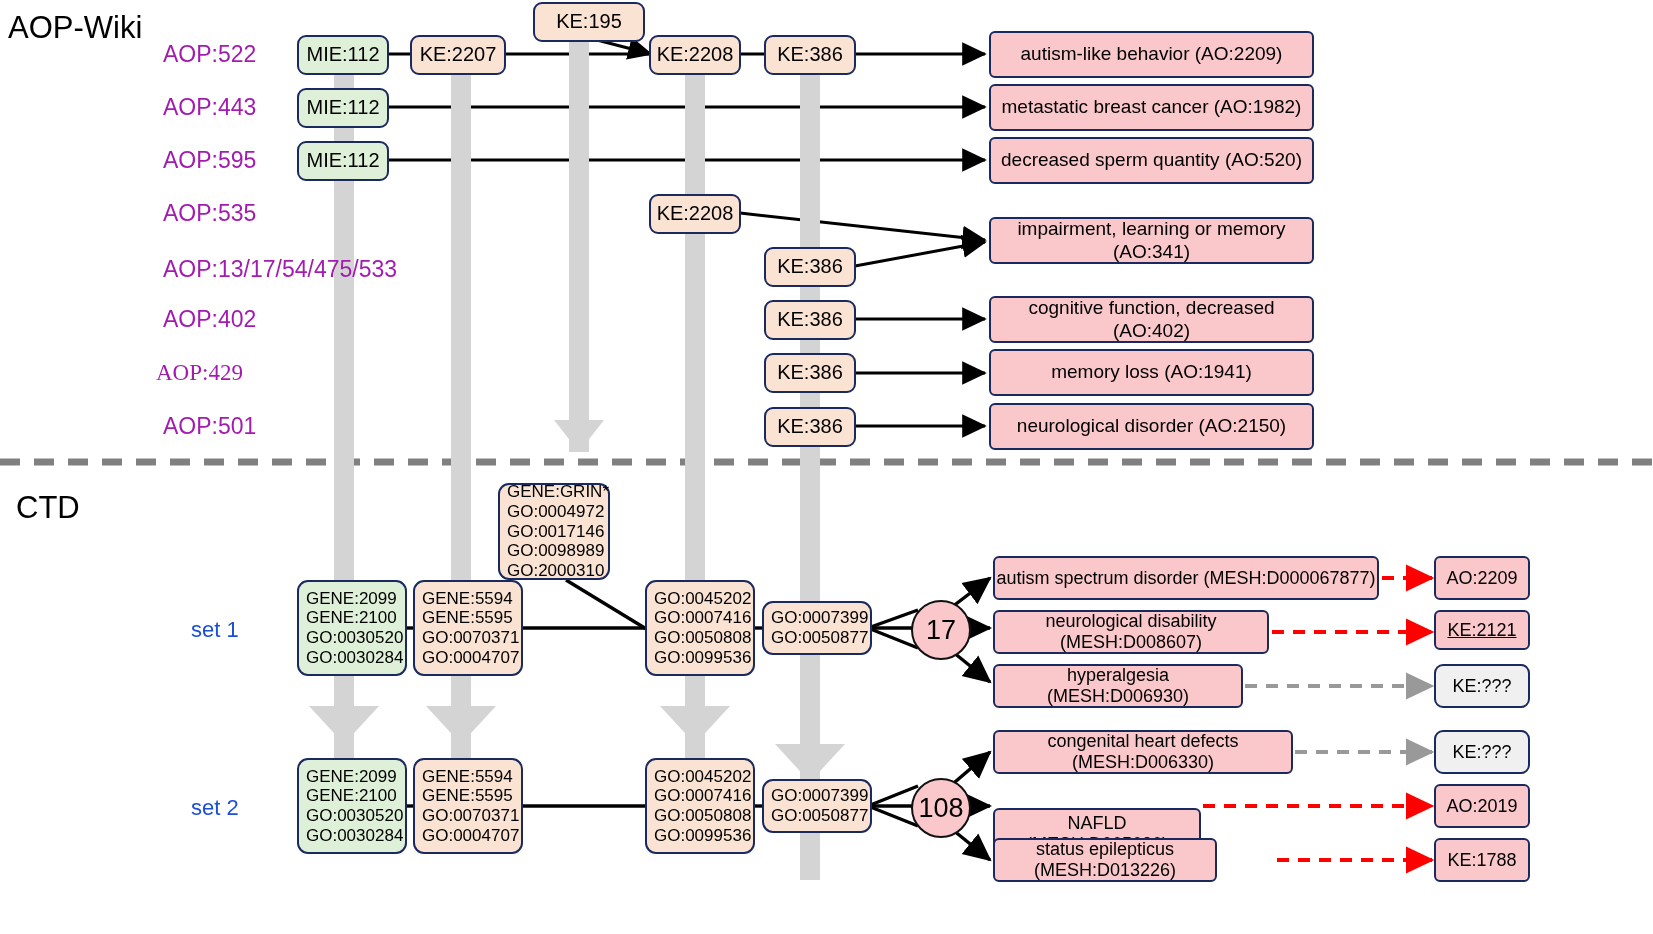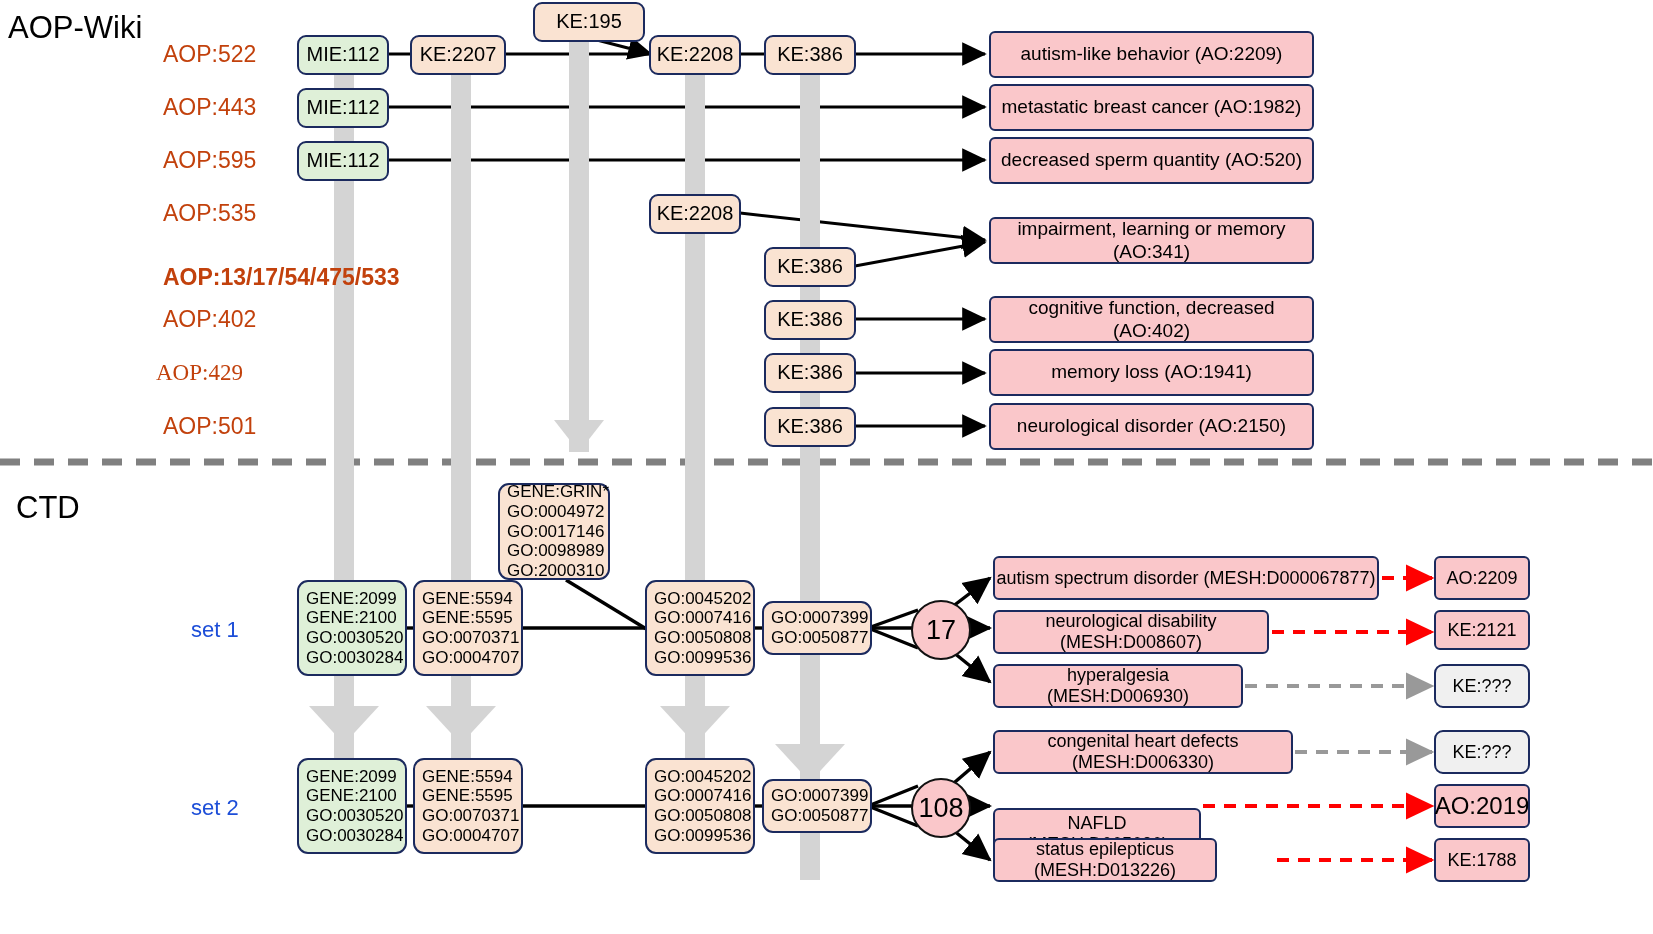--- a/index.html
+++ b/index.html
@@ -55,21 +55,21 @@
   .n-multi .ln { white-space: nowrap; }
   .sec-title {
     position: absolute;
     font-size: 31px;
     color: #000;
     z-index: 6;
   }
   .row-label {
     position: absolute;
     font-size: 23px;
-    color: #c2410c;
+    color: #a21caf;
     white-space: nowrap;
     z-index: 6;
   }
   .set-label {
     position: absolute;
     font-size: 22px;
     color: #1d4ed8;
     white-space: nowrap;
     z-index: 6;
   }
@@ -182,21 +182,21 @@
       <line x1="1277" y1="860" x2="1432" y2="860" stroke="#ff0000" marker-end="url(#ahr)"></line>
     </g>
   </svg>
 
   <div class="sec-title" style="left:8px; top:10px;">AOP-Wiki</div>
 
   <div class="row-label" style="left:163px; top:41px;">AOP:522</div>
   <div class="row-label" style="left:163px; top:94px;">AOP:443</div>
   <div class="row-label" style="left:163px; top:147px;">AOP:595</div>
   <div class="row-label" style="left:163px; top:200px;">AOP:535</div>
-  <div class="row-label" style="left:163px; top:264px;font-weight:bold;">AOP:13/17/54/475/533</div>
+  <div class="row-label" style="left:163px; top:256px;">AOP:13/17/54/475/533</div>
   <div class="row-label" style="left:163px; top:306px;">AOP:402</div>
   <div class="row-label" style="left:156px; top:360px;font-family:Liberation Serif, serif;">AOP:429</div>
   <div class="row-label" style="left:163px; top:413px;">AOP:501</div>
 
   <div class="node n-ke" style="left:533px; top:2px; width:112px; height:40px; font-size:20px;">KE:195</div>
 
   <div class="node n-mie" style="left:297px; top:35px; width:92px; height:40px; font-size:20px;">MIE:112</div>
   <div class="node n-ke" style="left:410px; top:35px; width:96px; height:40px; font-size:20px;">KE:2207</div>
   <div class="node n-ke" style="left:649px; top:35px; width:92px; height:40px; font-size:20px;">KE:2208</div>
   <div class="node n-ke" style="left:764px; top:35px; width:92px; height:40px; font-size:20px;">KE:386</div>
@@ -259,21 +259,21 @@
     <span class="ln">GO:0007399</span>
     <span class="ln">GO:0050877</span>
   </div>
 
   <div class="circle" style="left:911px; top:600px; width:56px; height:56px;">17</div>
 
   <div class="node n-ao" style="left:993px; top:556px; width:386px; height:44px; font-size:18px;">autism spectrum disorder (MESH:D000067877)</div>
   <div class="node n-ao" style="left:1434px; top:556px; width:96px; height:44px; font-size:18px;">AO:2209</div>
 
   <div class="node n-ao" style="left:993px; top:610px; width:276px; height:44px; font-size:18px;">neurological disability (MESH:D008607)</div>
-  <div class="node n-ao" style="left:1434px; top:610px; width:96px; height:40px; font-size:18px;">KE:2121</div>
+  <div class="node n-ao" style="left:1434px; top:610px; width:96px; height:40px; font-size:18px;text-decoration:underline;">KE:2121</div>
 
   <div class="node n-ao" style="left:993px; top:664px; width:250px; height:44px; font-size:18px;">hyperalgesia (MESH:D006930)</div>
   <div class="node n-unk" style="left:1434px; top:664px; width:96px; height:44px; font-size:18px;">KE:???</div>
 
   <div class="set-label" style="left:191px; top:795px;">set 2</div>
 
   <div class="node n-multi green" style="left:297px; top:758px; width:110px; height:96px; font-size:17px;">
     <span class="ln">GENE:2099</span>
     <span class="ln">GENE:2100</span>
     <span class="ln">GO:0030520</span>
@@ -298,18 +298,18 @@
     <span class="ln">GO:0007399</span>
     <span class="ln">GO:0050877</span>
   </div>
 
   <div class="circle" style="left:911px; top:778px; width:56px; height:56px;">108</div>
 
   <div class="node n-ao" style="left:993px; top:730px; width:300px; height:44px; font-size:18px;">congenital heart defects (MESH:D006330)</div>
   <div class="node n-unk" style="left:1434px; top:730px; width:96px; height:44px; font-size:18px;">KE:???</div>
 
   <div class="node n-ao" style="left:993px; top:784px; width:208px; height:52px; font-size:18px;margin-top:24px;">NAFLD (MESH:D065626)</div>
-  <div class="node n-ao" style="left:1434px; top:784px; width:96px; height:44px; font-size:24px;">AO:2019</div>
+  <div class="node n-ao" style="left:1434px; top:784px; width:96px; height:44px; font-size:18px;">AO:2019</div>
 
   <div class="node n-ao" style="left:993px; top:838px; width:224px; height:44px; font-size:18px;">status epilepticus (MESH:D013226)</div>
   <div class="node n-ao" style="left:1434px; top:838px; width:96px; height:44px; font-size:18px;">KE:1788</div>
 
 </div>
 
 </body></html>

